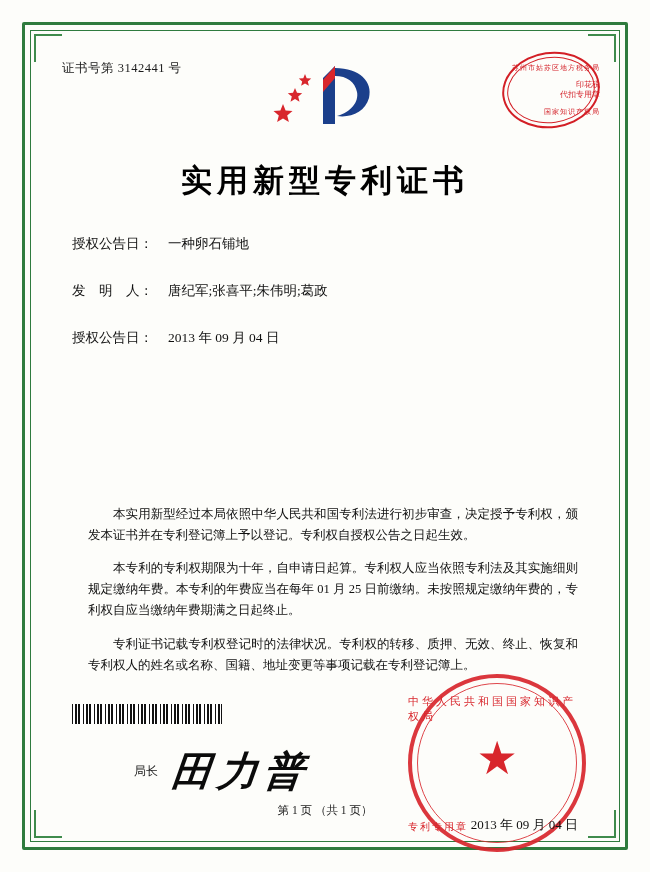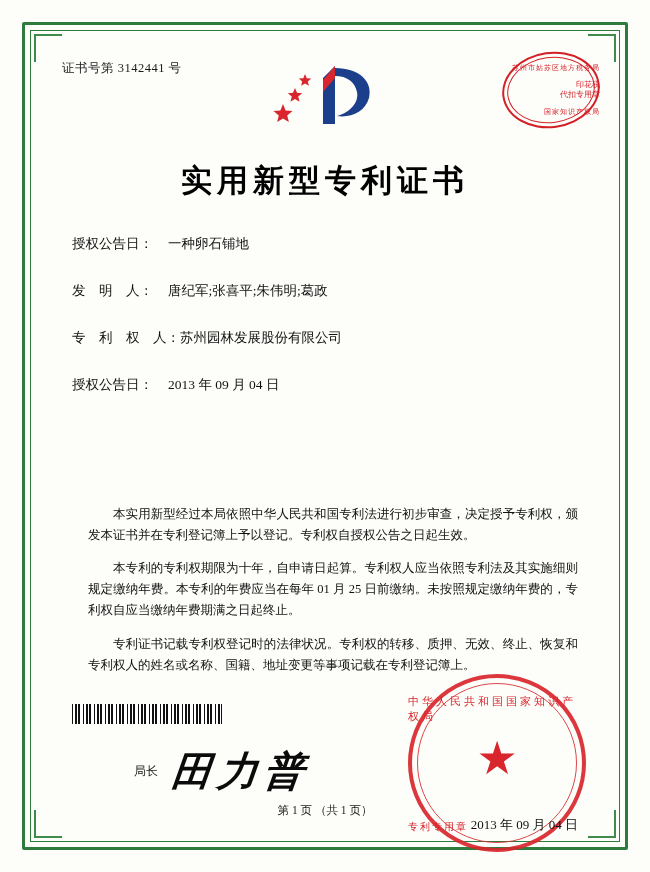--- a/index.html
+++ b/index.html
@@ -318,23 +318,20 @@
     <div class="title">实用新型专利证书</div>
 
     <div class="fields">
       <div class="field">
         <span class="flabel">授权公告日：</span><span class="fvalue">一种卵石铺地</span>
       </div>
       <div class="field">
         <span class="flabel">发　明　人：</span><span class="fvalue">唐纪军;张喜平;朱伟明;葛政</span>
       </div>
       <div class="field">
-        <span class="flabel">专　利　权　人：</span><span class="fvalue">苏州园林发展股份有限公司</span>
-      </div>
-      <div class="field">
         <span class="flabel">授权公告日：</span><span class="fvalue">2013 年 09 月 04 日</span>
       </div>
     </div>
 
     <div class="paragraphs">
       <p class="para">本实用新型经过本局依照中华人民共和国专利法进行初步审查，决定授予专利权，颁发本证书并在专利登记簿上予以登记。专利权自授权公告之日起生效。</p>
       <p class="para">本专利的专利权期限为十年，自申请日起算。专利权人应当依照专利法及其实施细则规定缴纳年费。本专利的年费应当在每年 01 月 25 日前缴纳。未按照规定缴纳年费的，专利权自应当缴纳年费期满之日起终止。</p>
       <p class="para">专利证书记载专利权登记时的法律状况。专利权的转移、质押、无效、终止、恢复和专利权人的姓名或名称、国籍、地址变更等事项记载在专利登记簿上。</p>
     </div>
 

